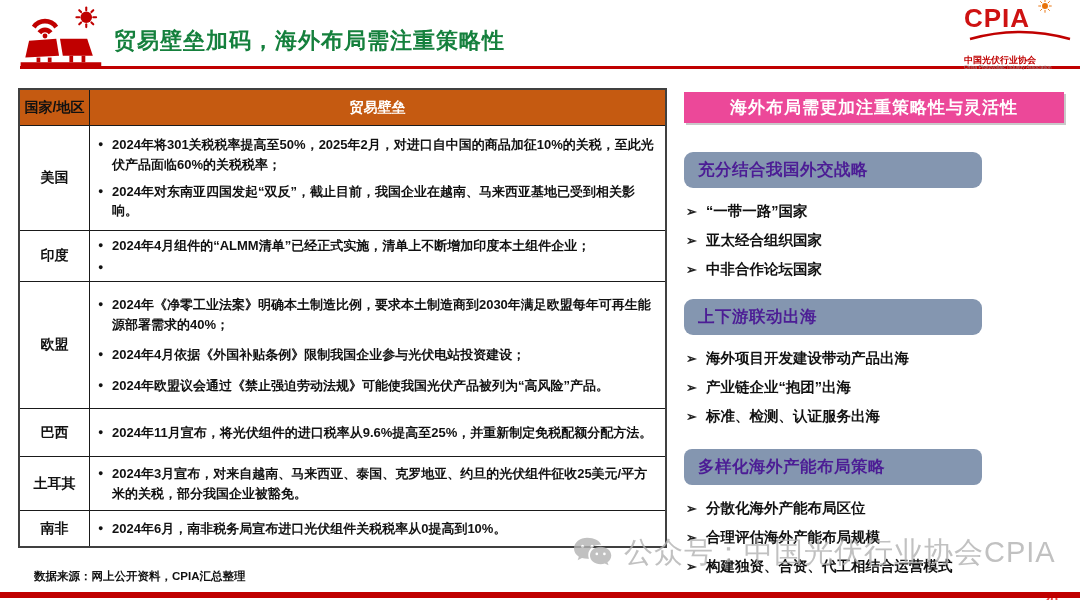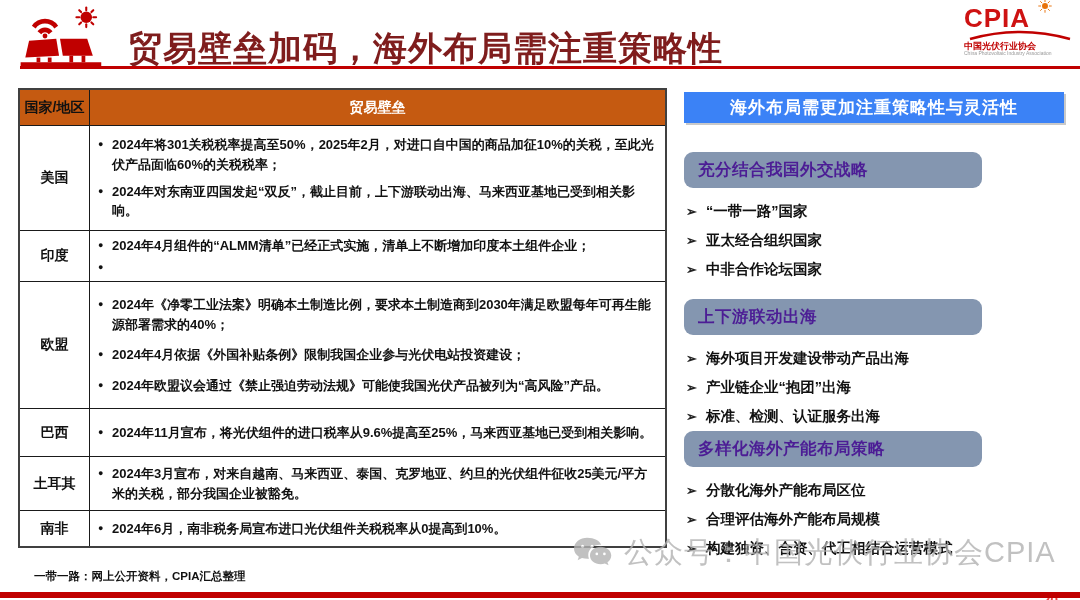--- a/index.html
+++ b/index.html
@@ -3,56 +3,56 @@
 <meta charset="utf-8">
 <style>
   html,body{margin:0;padding:0;background:#e8e8e8;}
   .slide{
     position:relative;width:1080px;height:600px;background:#ffffff;
     font-family:"Liberation Sans",sans-serif;overflow:hidden;margin:0 auto;
   }
   
   .logo-left{position:absolute;left:14px;top:6px;width:92px;height:60px;}
   .page-title{
-    position:absolute;left:128px;top:26px;font-size:34px;font-weight:bold;
-    color:#7f1d1d;letter-spacing:1px;white-space:nowrap;
+    position:absolute;left:114px;top:26px;font-size:22px;font-weight:bold;
+    color:#15803d;letter-spacing:1px;white-space:nowrap;
   }
   .title-rule{position:absolute;left:20px;right:0;top:66px;height:3px;background:#C00000;}
   .cpia-logo{position:absolute;right:4px;top:5px;width:112px;text-align:left;line-height:1;}
   .cpia-brand{position:relative;display:inline-block;font-size:26px;font-weight:bold;color:#CE1212;letter-spacing:1px;}
   .cpia-sun{position:absolute;right:24px;top:-6px;}
   .cpia-arc{display:block;margin:-4px auto 0;}
-  .cpia-cn{font-size:9px;font-weight:bold;color:#C00000;margin-top:1px;white-space:nowrap;}
+  .cpia-cn{font-size:9px;font-weight:bold;color:#C00000;margin-top:15px;white-space:nowrap;}
   .cpia-en{font-size:5px;color:#999;white-space:nowrap;overflow:hidden;}
   
   .trade-table{position:absolute;left:18px;top:88px;width:649px;border:2px solid #404040;box-sizing:border-box;}
   .t-row{display:flex;border-top:1px solid #1a1a1a;box-sizing:border-box;}
   .t-row:first-child{border-top:none;}
   .t-head{height:35px;background:#C55A11;color:#ffffff;}
   .t-head .t-region,.t-head .t-content{display:flex;align-items:center;justify-content:center;font-weight:bold;font-size:14px;padding:0;}
   .t-region{flex:0 0 70px;width:70px;border-right:1px solid #1a1a1a;display:flex;align-items:center;justify-content:center;font-weight:bold;font-size:14px;color:#111;box-sizing:border-box;}
   .t-content{flex:1;display:flex;flex-direction:column;justify-content:space-evenly;padding:2px 6px 2px 8px;box-sizing:border-box;}
   .t-bullet{display:flex;font-size:13px;font-weight:bold;color:#111;line-height:1.5;}
   .t-bullet .dot{flex:0 0 14px;width:14px;font-size:9px;line-height:19px;}
   .h-us{height:105px}.h-in{height:51px}.h-eu{height:127px}.h-br{height:48px}.h-tr{height:54px}.h-za{height:36px}
   
   .panel{position:absolute;left:684px;top:92px;width:380px;}
   .banner{
-    height:31px;background:#3b82f6;color:#fff;font-weight:bold;font-size:17px;
+    height:31px;background:#ec4899;color:#fff;font-weight:bold;font-size:17px;
     display:flex;align-items:center;justify-content:center;letter-spacing:1px;
     box-shadow:2px 2px 0 #c9c9c9;
   }
   .section-head{
     width:284px;height:36px;background:#8496B0;border-radius:9px;color:#4c1d95;
     font-weight:bold;font-size:16.5px;display:flex;align-items:center;padding-left:14px;
     box-sizing:content-box;letter-spacing:0.5px;
   }
   .sh1{margin-top:29px;}
   .sh2{margin-top:15px;}
-  .sh3{}
+  .sh3{margin-top:18px;border-radius:8px;}
   .p-list{list-style:none;margin:9px 0 0 2px;padding:0;}
   .p-list li{height:29px;display:flex;align-items:center;font-size:14.5px;font-weight:bold;color:#111;}
   .p-list .arrow{margin-right:9px;font-size:13px;color:#222;flex:0 0 auto;}
   
   .source{position:absolute;left:34px;top:569px;font-size:11.5px;font-weight:bold;color:#111;}
   .page-num{position:absolute;right:22px;top:592px;font-size:14px;font-weight:bold;color:#ef4444;}
   .bottom-bar{position:absolute;left:0;bottom:2px;width:100%;height:6px;background:#C00000;}
   .watermark{
     position:absolute;left:572px;top:533px;display:flex;align-items:center;gap:10px;
     color:#b2b2b2;font-size:29px;font-weight:400;z-index:6;pointer-events:none;
@@ -127,21 +127,21 @@
 
     <div class="t-row h-us">
       <div class="t-region">美国</div>
       <div class="t-content">
         <div class="t-bullet">
             <span class="dot">●</span>
             <span>2024年将301关税税率提高至50%，2025年2月，对进口自中国的商品加征10%的关税，至此光伏产品面临60%的关税税率；</span>
           </div>
         <div class="t-bullet">
             <span class="dot">●</span>
-            <span>2024年对东南亚四国发起“双反”，截止目前，上下游联动出海、马来西亚基地已受到相关影响。</span>
+            <span>2024年对东南亚四国发起“双反”，截止目前，我国企业在越南、马来西亚基地已受到相关影响。</span>
           </div>
       </div>
     </div>
 
     <div class="t-row h-in">
       <div class="t-region">印度</div>
       <div class="t-content">
         <div class="t-bullet">
             <span class="dot">●</span>
             <span>2024年4月组件的“ALMM清单”已经正式实施，清单上不断增加印度本土组件企业；</span>
@@ -168,21 +168,21 @@
             <span>2024年欧盟议会通过《禁止强迫劳动法规》可能使我国光伏产品被列为“高风险”产品。</span>
           </div>
       </div>
     </div>
 
     <div class="t-row h-br">
       <div class="t-region">巴西</div>
       <div class="t-content">
         <div class="t-bullet">
             <span class="dot">●</span>
-            <span>2024年11月宣布，将光伏组件的进口税率从9.6%提高至25%，马来西亚基地已受到相关影响。</span>
+            <span>2024年11月宣布，将光伏组件的进口税率从9.6%提高至25%，并重新制定免税配额分配方法。</span>
           </div>
       </div>
     </div>
 
     <div class="t-row h-tr">
       <div class="t-region">土耳其</div>
       <div class="t-content">
         <div class="t-bullet">
             <span class="dot">●</span>
             <span>2024年3月宣布，对来自越南、马来西亚、泰国、克罗地亚、约旦的光伏组件征收25美元/平方米的关税，部分我国企业被豁免。</span>
@@ -260,17 +260,17 @@
         <path d="M30 13.4 c-6.2 0-11.2 4.1-11.2 9.2 0 5.1 5 9.2 11.2 9.2 1.6 0 3.1-.3 4.5-.8 l3.9 2 -1.2-3.3 c2.5-1.7 4-4.3 4-7.1 0-5.1-5-9.2-11.2-9.2 Z"></path>
       </g>
       <circle cx="11" cy="13" r="1.6" fill="#fff"></circle>
         <circle cx="21" cy="13" r="1.6" fill="#fff"></circle>
       <circle cx="26" cy="21" r="1.4" fill="#fff"></circle>
         <circle cx="34" cy="21" r="1.4" fill="#fff"></circle>
     </svg>
     <span>公众号：中国光伏行业协会CPIA</span>
   </div>
 
-  <div class="source">一带一路：网上公开资料，CPIA汇总整理</div>
+  <div class="source">数据来源：网上公开资料，CPIA汇总整理</div>
   <div class="page-num">20</div>
   <div class="bottom-bar"></div>
 
 </div>
 
 </body></html>

